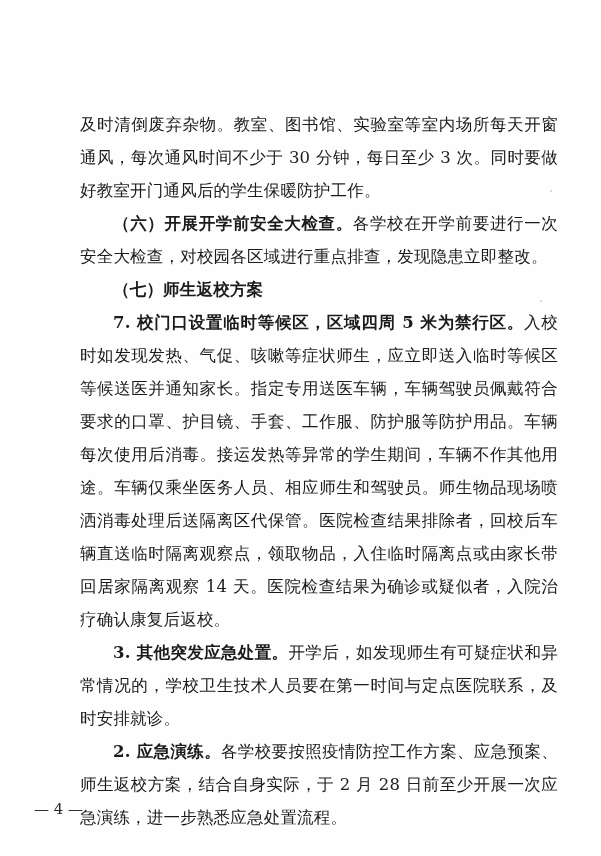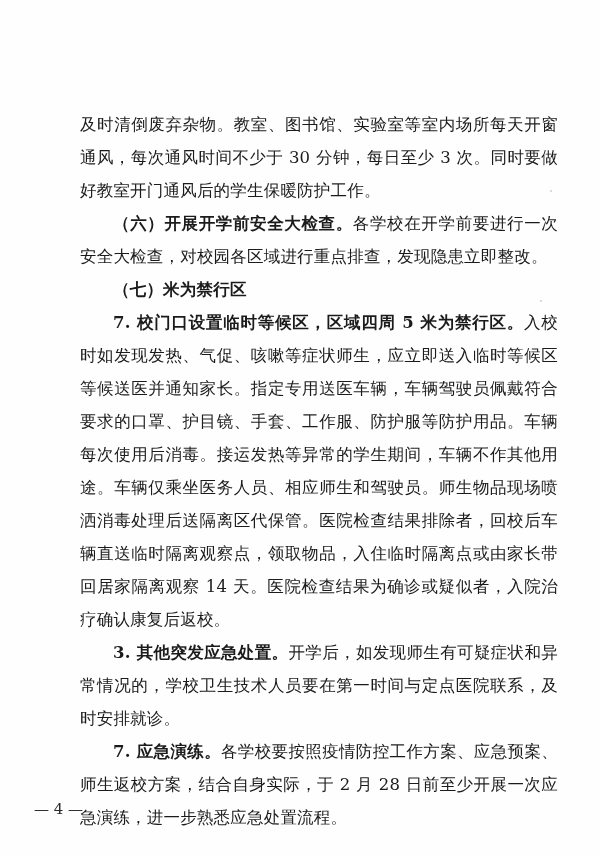--- a/index.html
+++ b/index.html
@@ -66,21 +66,21 @@
 
 <div class="page">
 
   <div class="speck" style="left:550px; top:190px;"></div>
   <div class="speck" style="left:540px; top:300px;"></div>
 
   <div class="content">
     <div id="paragraphs">
         <p class="para"><span>及时清倒废弃杂物。教室、图书馆、实验室等室内场所每天开窗通风，每次通风时间不少于 30 分钟，每日至少 3 次。同时要做好教室开门通风后的学生保暖防护工作。</span></p>
         <p class="para indent"><span class="b">（六）开展开学前安全大检查。</span><span>各学校在开学前要进行一次安全大检查，对校园各区域进行重点排查，发现隐患立即整改。</span></p>
-        <p class="para indent"><span class="b">（七）米为禁行区</span></p>
+        <p class="para indent"><span class="b">（七）师生返校方案</span></p>
         <p class="para indent"><span class="b">7. 校门口设置临时等候区，区域四周 5 米为禁行区。</span><span>入校时如发现发热、气促、咳嗽等症状师生，应立即送入临时等候区等候送医并通知家长。指定专用送医车辆，车辆驾驶员佩戴符合要求的口罩、护目镜、手套、工作服、防护服等防护用品。车辆每次使用后消毒。接运发热等异常的学生期间，车辆不作其他用途。车辆仅乘坐医务人员、相应师生和驾驶员。师生物品现场喷洒消毒处理后送隔离区代保管。医院检查结果排除者，回校后车辆直送临时隔离观察点，领取物品，入住临时隔离点或由家长带回居家隔离观察 14 天。医院检查结果为确诊或疑似者，入院治疗确认康复后返校。</span></p>
         <p class="para indent"><span class="b">3. 其他突发应急处置。</span><span>开学后，如发现师生有可疑症状和异常情况的，学校卫生技术人员要在第一时间与定点医院联系，及时安排就诊。</span></p>
-        <p class="para indent"><span class="b">7. 应急演练。</span><span>各学校要按照疫情防控工作方案、应急预案、师生返校方案，结合自身实际，于 2 月 28 日前至少开展一次应急演练，进一步熟悉应急处置流程。</span></p>
+        <p class="para indent"><span class="b">2. 应急演练。</span><span>各学校要按照疫情防控工作方案、应急预案、师生返校方案，结合自身实际，于 2 月 28 日前至少开展一次应急演练，进一步熟悉应急处置流程。</span></p>
       </div>
   </div>
 
   <div class="footer">— 4 —</div>
 </div>
 
 </body></html>

